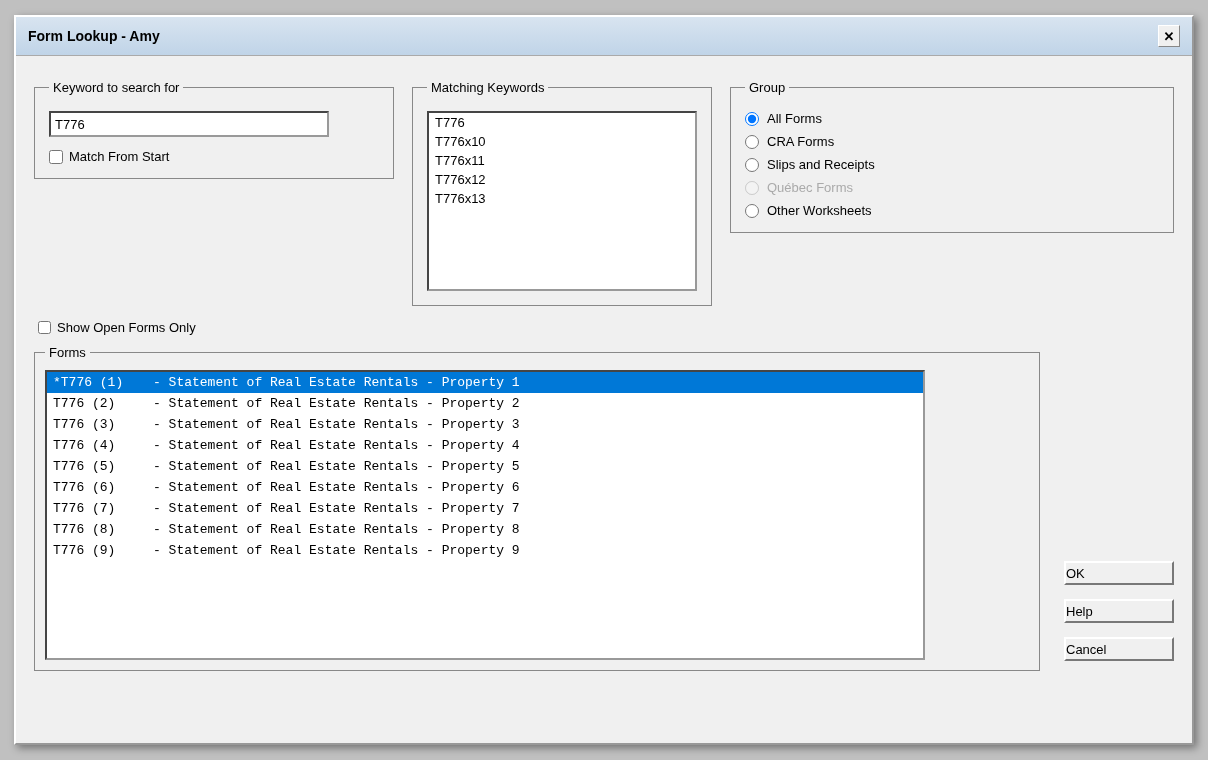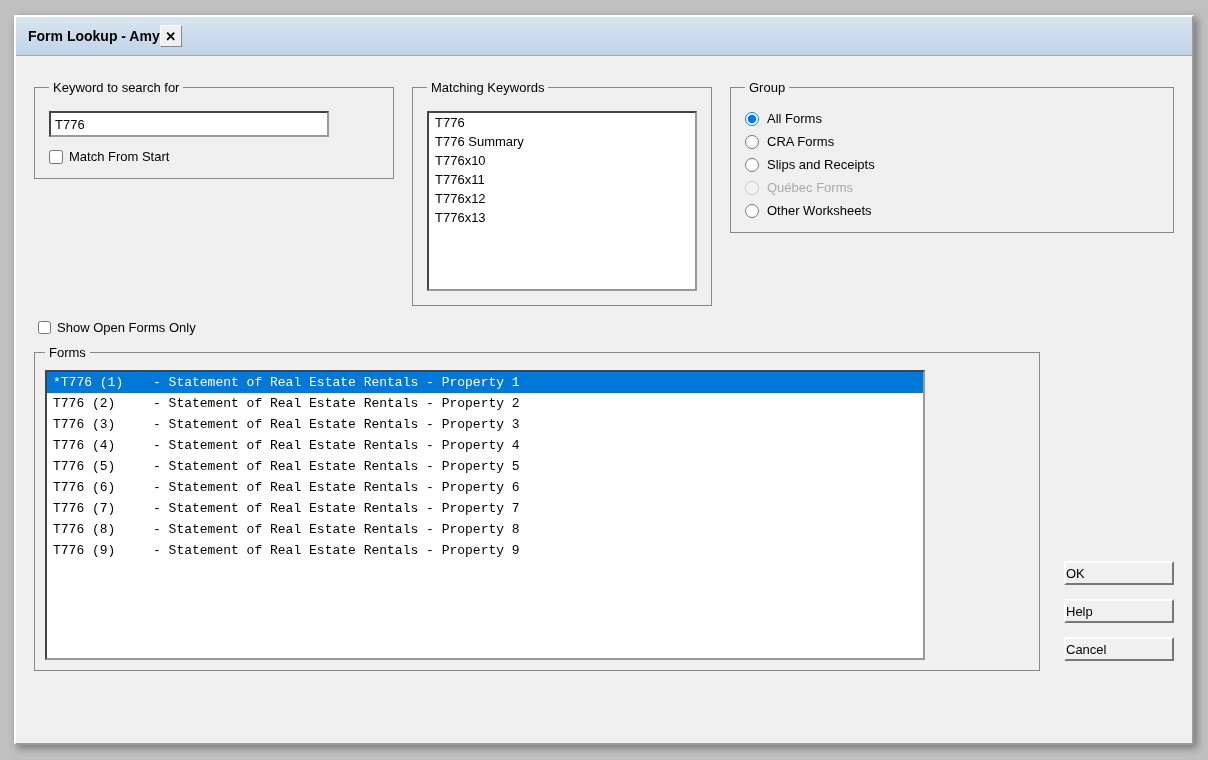--- a/index.html
+++ b/index.html
@@ -22,21 +22,21 @@
       width: 1180px;
       min-height: 730px;
       position: relative;
     }
     .title-bar {
       background: linear-gradient(to bottom, #d8e4f0 0%, #c0d4e8 100%);
       border-bottom: 1px solid #aaa;
       padding: 8px 12px;
       display: flex;
       align-items: center;
-      justify-content: flex-start;
+      justify-content: space-between;
     }
     .title-bar-text {
       font-size: 14px;
       font-weight: 600;
       color: #000;
     }
     .close-btn {
       width: 22px;
       height: 22px;
       background: #f0f0f0;
@@ -224,21 +224,20 @@
         <div class="checkbox-row">
           <input type="checkbox" style="">
           <label>Match From Start</label>
         </div>
       </fieldset>
 
       <fieldset class="fieldset matching-section">
         <legend>Matching Keywords</legend>
         <div class="matching-listbox">
           <div class="list-item">T776</div>
-          <div class="list-item">T776 Summary</div>
           <div class="list-item">T776x10</div>
           <div class="list-item">T776x11</div>
           <div class="list-item">T776x12</div>
           <div class="list-item">T776x13</div>
         </div>
       </fieldset>
 
       <fieldset class="fieldset group-section">
         <legend>Group</legend>
         <div class="radio-group">

